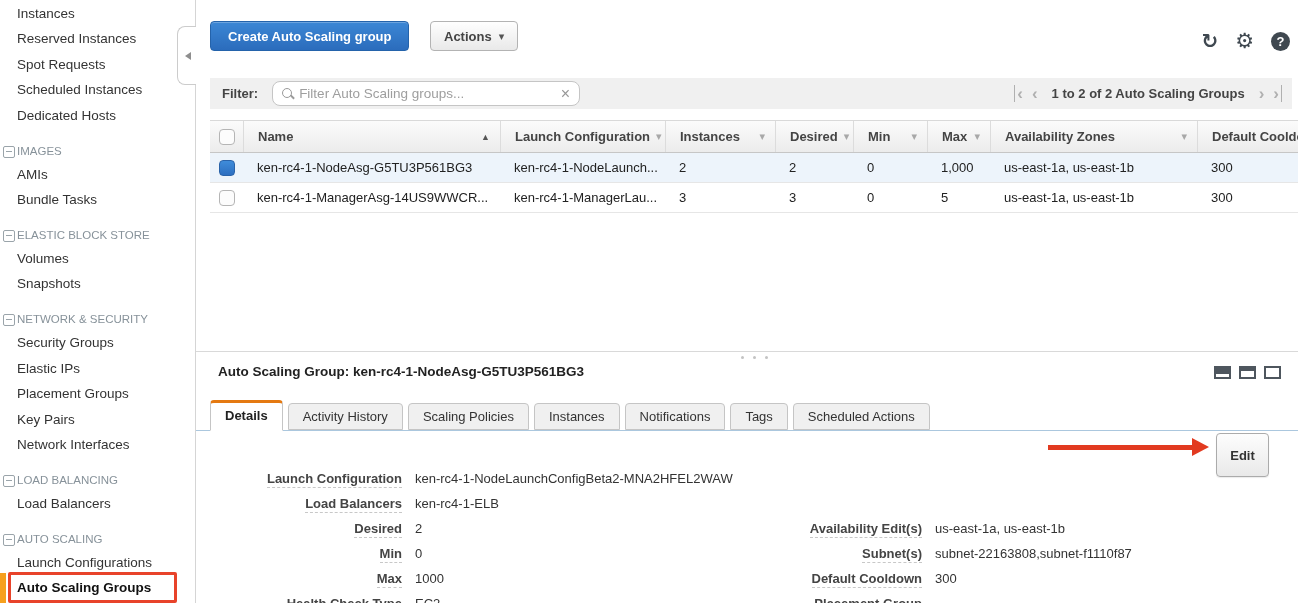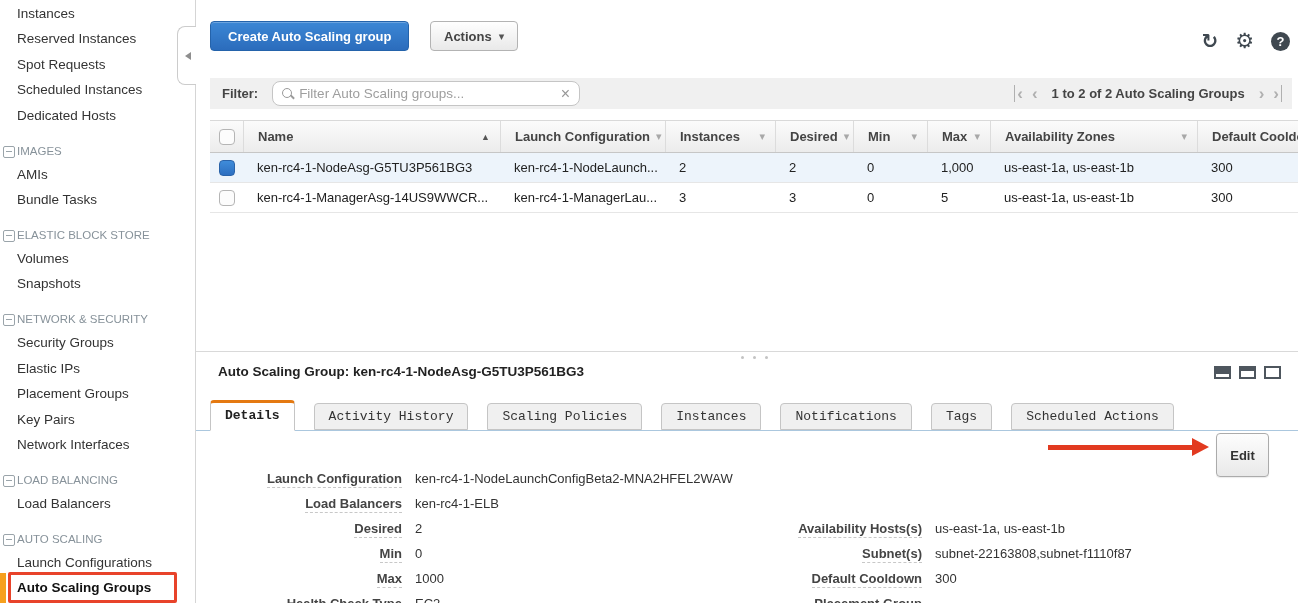--- a/index.html
+++ b/index.html
@@ -91,21 +91,21 @@
   .split-icons{position:absolute;right:17px;top:366px;display:flex;gap:8px;}
   .split-icon{width:17px;height:13px;background:#4e565e;position:relative;cursor:pointer;}
   .split-icon i{position:absolute;left:2px;right:2px;bottom:2px;background:#fff;display:block;}
   .split-icon.s1 i{height:3px;}
   .split-icon.s2 i{height:6px;}
   .split-icon.s3 i{height:9px;}
 
   .tab-bar{position:absolute;left:196px;right:0;top:399px;height:31px;border-bottom:1px solid #abc7de;
            padding-left:14px;display:flex;align-items:flex-end;box-sizing:content-box;}
   .tab{height:27px;line-height:25px;padding:0 14px;background:#f0f0f0;border:1px solid #c5c5c5;
-       border-radius:4px 4px 0 0;margin-right:19px;color:#333;box-sizing:border-box;cursor:pointer;white-space:nowrap;font-family:Liberation Mono, monospace;}
+       border-radius:4px 4px 0 0;margin-right:5px;color:#333;box-sizing:border-box;cursor:pointer;white-space:nowrap;}
   .tab.active{height:31px;line-height:25px;background:#fff;border-top:3px solid #e47911;font-weight:bold;
               color:#222;margin-bottom:-1px;z-index:1;position:relative;border-bottom:1px solid #fff;}
 
   .edit-btn{position:absolute;left:1216px;top:433px;width:53px;height:44px;color:#333;
             background:linear-gradient(#fdfdfd,#e9e9e9);border:1px solid #ababab;
             box-shadow:0 1px 1px rgba(0,0,0,.08);}
   .arrow-shaft{position:absolute;left:1048px;top:445px;width:146px;height:5px;background:#e23a20;}
   .arrow-head{position:absolute;left:1192px;top:438px;width:0;height:0;border-top:9px solid transparent;
               border-bottom:9px solid transparent;border-left:17px solid #e23a20;}
 
@@ -303,21 +303,21 @@
         <div class="field-label"><span>Max</span></div>
         <div class="field-value">1000</div>
       </div>
       <div class="field-row">
         <div class="field-label"><span>Health Check Type</span></div>
         <div class="field-value">EC2</div>
       </div>
     </div>
   <div class="fields-right" id="fields-right">
       <div class="field-row">
-        <div class="field-label"><span>Availability Hosts(s)</span></div>
+        <div class="field-label"><span>Availability Edit(s)</span></div>
         <div class="field-value">us-east-1a, us-east-1b</div>
       </div>
       <div class="field-row">
         <div class="field-label"><span>Subnet(s)</span></div>
         <div class="field-value">subnet-22163808,subnet-f1110f87</div>
       </div>
       <div class="field-row">
         <div class="field-label"><span>Default Cooldown</span></div>
         <div class="field-value">300</div>
       </div>

